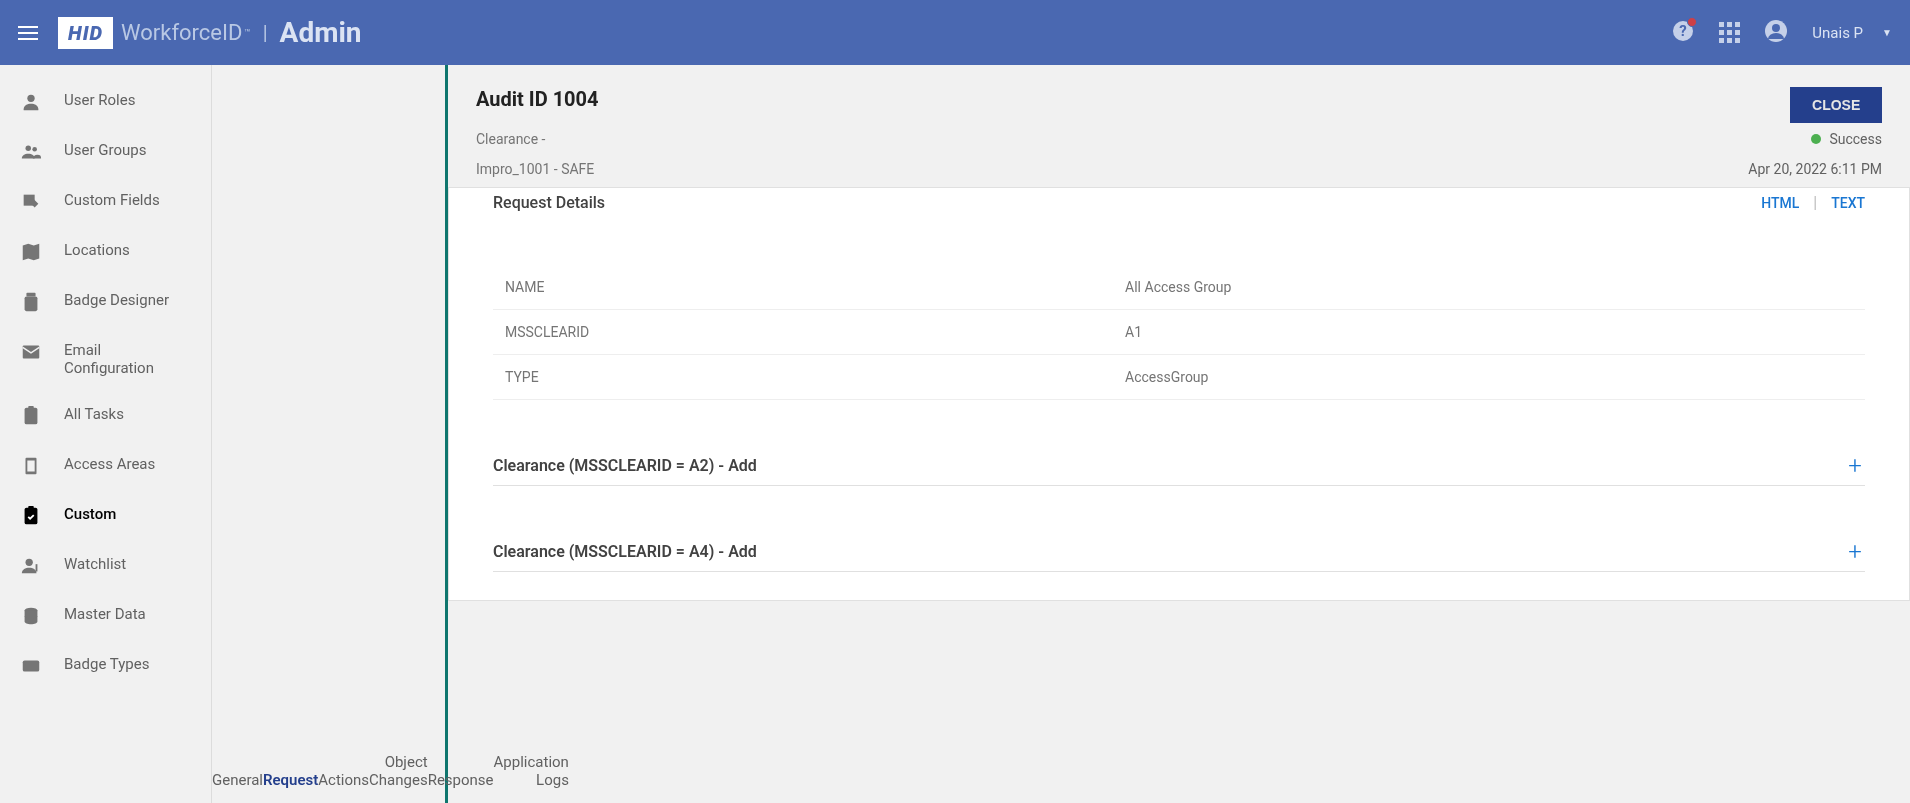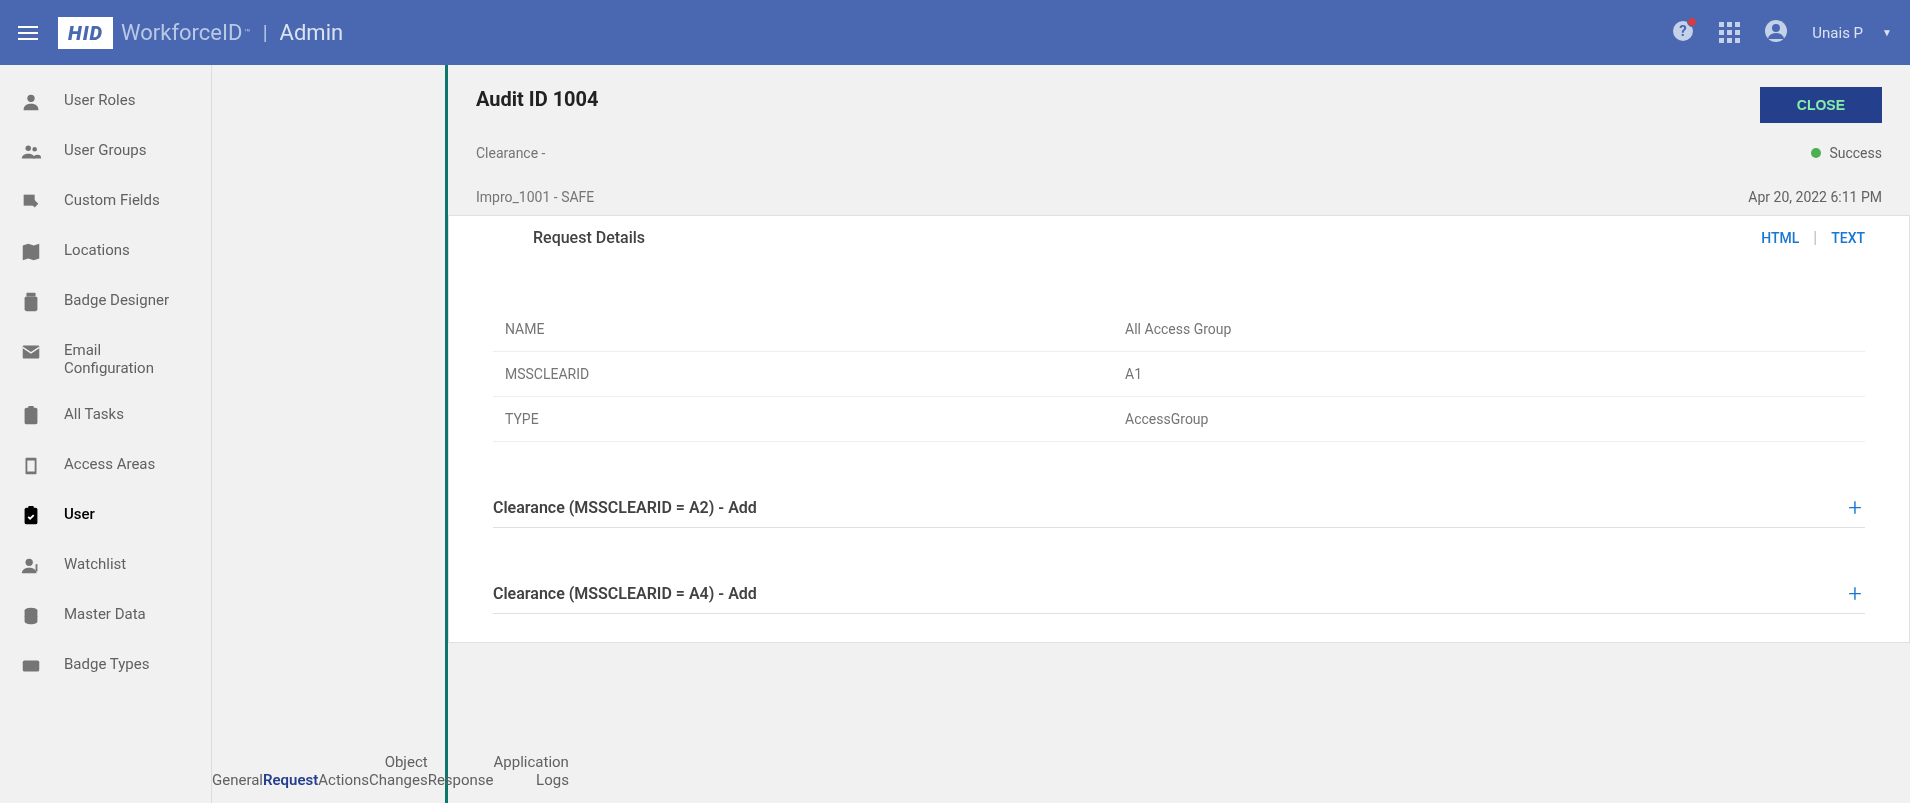--- a/index.html
+++ b/index.html
@@ -6,21 +6,21 @@
   html, body { height: 100%; font-family: Roboto, Arial, sans-serif; background: #f1f1f1; color: #616161; }
   .app-header {
     height: 65px; background: #4A68B1; display: flex; align-items: center; padding: 0 18px; color: #fff; position: relative;
   }
   .burger { margin-right: 20px; cursor: pointer; }
   .burger-line { width: 20px; height: 2px; background: #fff; margin: 4px 0; }
   .logo-box { background: #fff; color: #4A68B1; font-weight: 900; padding: 4px 10px; font-size: 20px; letter-spacing: 1px; margin-right: 8px; font-style: italic;}
   .brand { color: #b9c8e4; font-size: 22px; font-weight: 400; }
   .brand-tm { font-size: 10px; vertical-align: super; color: #b9c8e4; margin-left: 2px;}
   .brand-sep { color: #b9c8e4; margin: 0 12px; font-size: 20px;}
-  .brand-admin { color: #dbe3f3; font-size: 22px; font-weight: 400; }
+  .brand-admin { color: #dbe3f3; font-size: 28px; font-weight: 700; }
   .header-spacer { flex: 1; }
   .header-icons { display: flex; align-items: center; gap: 24px; }
   .hicon { opacity: 0.85; position: relative; cursor: pointer; }
   .notif-dot { position: absolute; top: -2px; right: -2px; width: 10px; height: 10px; background: #e53935; border-radius: 50%; border: 1px solid #4A68B1;}
   .grid-icon { display: grid; grid-template-columns: repeat(3, 5px); grid-gap: 3px; }
   .grid-icon span { width: 5px; height: 5px; background: #dbe3f3; }
   .user-badge { display: flex; align-items: center; gap: 19px; cursor: pointer; color: #dbe3f3; font-size: 15px;}
   .caret { font-size: 10px; }
 
   .app-body { display: flex; height: calc(100% - 65px); }
@@ -29,31 +29,31 @@
   .side-item.active { color: #000; font-weight: 500; }
   .side-item svg { flex-shrink: 0; }
   .side-icon { width: 22px; height:22px; fill: #757575; }
   .side-item.active .side-icon { fill: #000; }
 
   .inner-nav { width: 236px; border-right: 3px solid #0f766e; display: flex; align-items: flex-end; padding-top: 24px; padding-right: 16px; }
   .inner-item { padding: 14px 0; font-size: 15px; color: #616161; cursor: pointer; text-align: right; width:100%; padding-right:0;}
   .inner-item.active { color: #243f8c; font-weight: 600; }
 
   .main { flex: 1; overflow: auto; }
-  .main-header { padding: 22px 28px 10px 28px; display: grid; grid-template-columns: 1fr auto; grid-template-rows: auto auto auto; row-gap: 16px;}
+  .main-header { padding: 22px 28px 10px 28px; display: grid; grid-template-columns: 1fr auto; grid-template-rows: auto auto auto; row-gap: 2px;}
   .audit-title { font-size: 20px; font-weight: 700; color: #222; grid-row:1; grid-column:1;}
   .audit-sub { font-size: 14px; color: #757575; grid-row:2; grid-column:1; margin-top: 6px;}
   .audit-src { font-size: 14px; color: #757575; grid-row:3; grid-column:1; margin-top: 12px;}
-  .close-btn { background: #243f8c; color: #86efac; font-weight:600; font-size:14px; border:none; padding: 10px 37px; cursor:pointer; grid-row:1; grid-column:2;margin-left:42px;}
+  .close-btn { background: #243f8c; color: #e5e5e5; font-weight:600; font-size:14px; border:none; padding: 10px 7px; cursor:pointer; grid-row:1; grid-column:2;margin-left:42px;}
   .status-wrap { grid-row:2; grid-column:2; display:flex; align-items:center; justify-content:flex-end; gap:8px; font-size:14px; color:#616161; margin-top:6px;}
   .status-dot { width:10px; height:10px; background:#4caf50; border-radius:50%; display:inline-block;}
   .date-txt { grid-row:3; grid-column:2; text-align:right; color:#616161; font-size:14px; margin-top:12px;}
 
   .card { background:#fff; border:1px solid #e0e0e0; margin: 0 0px; }
-  .card-header { display:flex; align-items:center; padding: 12px 44px; margin-left: 40px; }
+  .card-header { display:flex; align-items:center; padding: 5px 44px; }
   .card-title { font-size:16px; color:#424242; font-weight:500; flex:1;}
   .plink { color:#1976d2; font-size:14px; font-weight:500; cursor:pointer; }
   .plink.active { }
   .psep { color:#bdbdbd; margin: 0 14px; }
 
   .section { margin: 0 44px 28px; padding-top: 28px;}
   .section-head { display:flex; align-items:center; border-bottom: 1px solid #e0e0e0; padding-bottom: 10px;}
   .section-head.expanded { border-bottom: 2px solid #1976d2; }
   .section-title { flex:1; font-size:16px; font-weight:600; color:#424242; }
   .toggle-icon { color:#1976d2; font-size:24px; font-weight:300; cursor:pointer; line-height: 12px; width:20px; text-align:center;}
@@ -171,21 +171,21 @@
           <rect x="8" y="6" width="8" height="12" fill="#f1f1f1"></rect>
         </svg>
       <span>Access Areas</span>
     </div>
     <div class="side-item active">
       <svg class="side-icon" viewBox="0 0 24 24">
           <rect x="5" y="3" width="14" height="18" rx="2"></rect>
           <rect x="9" y="1" width="6" height="4" rx="1"></rect>
           <path d="M9 13l2 2 4-4" fill="none" stroke="#fff" stroke-width="2"></path>
         </svg>
-      <span>User</span>
+      <span>Custom</span>
     </div>
     <div class="side-item">
       <svg class="side-icon" viewBox="0 0 24 24">
           <circle cx="10" cy="8" r="4"></circle>
           <path d="M2 20c0-4 4-6 8-6s8 2 8 6H2z"></path>
           <rect x="17" y="10" width="2" height="8"></rect>
         </svg>
       <span>Watchlist</span>
     </div>
     <div class="side-item">

